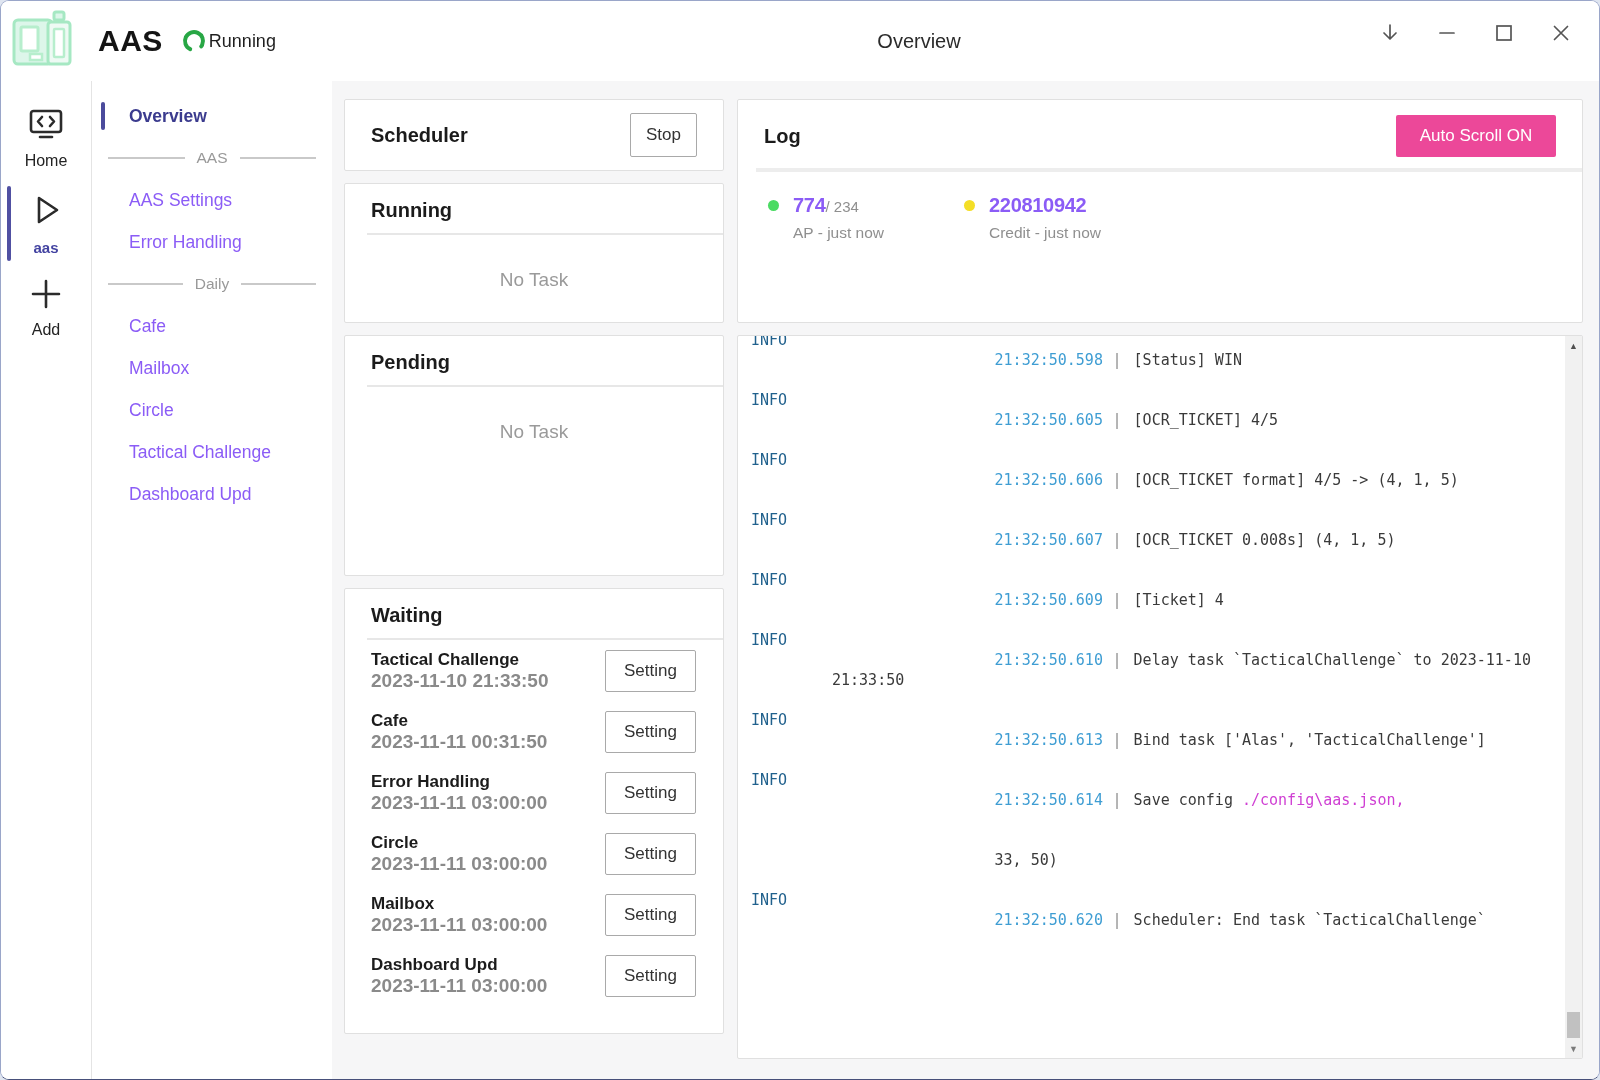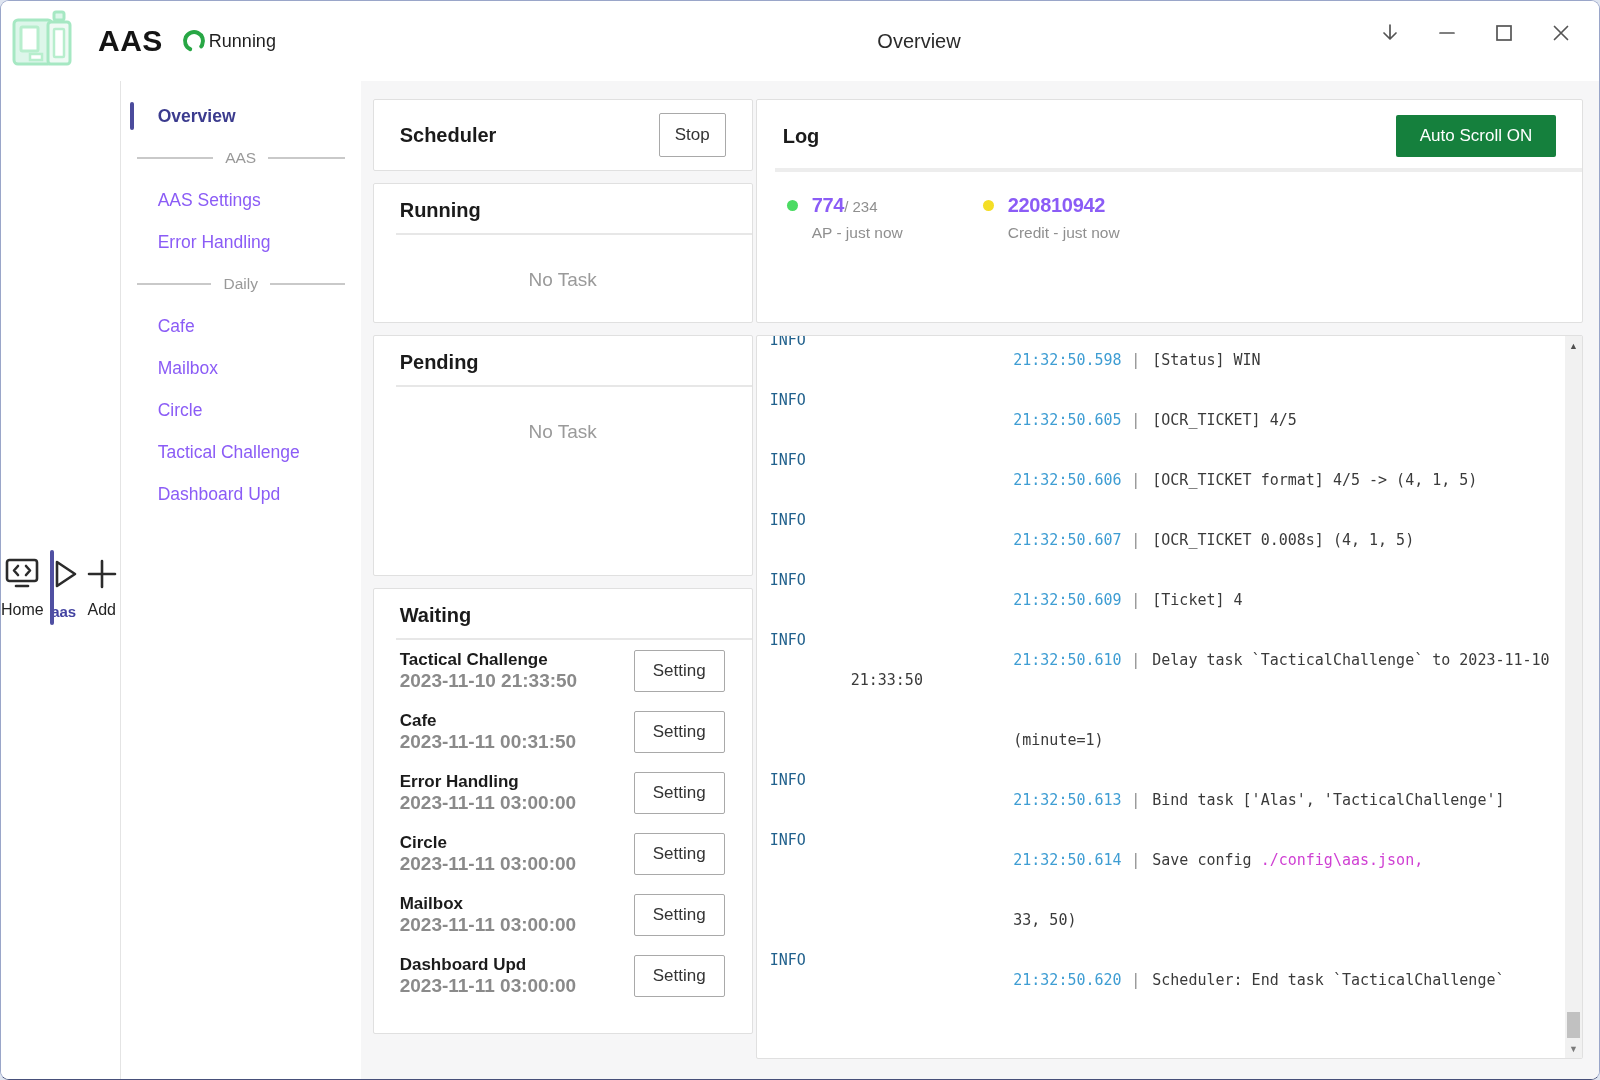--- a/index.html
+++ b/index.html
@@ -10,35 +10,35 @@
   .header{height:80px;flex:0 0 80px;display:flex;align-items:center;position:relative;background:#fff;}
   .logo{width:66px;height:62px;margin-left:9px;flex:0 0 auto;}
   .app-name{font-size:30px;font-weight:800;color:#141414;margin-left:22px;letter-spacing:.5px;}
   .status-wrap{display:flex;align-items:center;margin-left:18px;}
   .status-label{font-size:18px;color:#1f1f1f;margin-left:2px;}
   .page-title{position:absolute;left:918px;top:50%;transform:translate(-50%,-50%);font-size:20px;color:#2b2b2b;}
   .win-controls{position:absolute;right:26px;top:0;height:64px;display:flex;align-items:center;gap:33px;}
   .win-btn{width:24px;height:24px;display:flex;align-items:center;justify-content:center;cursor:default;}
   
   .body{flex:1;display:flex;min-height:0;}
-  .rail{flex:0 0 90px;background:#fff;border-right:1px solid #e4e4e4;display:flex;flex-direction:row;align-items:center;padding-top:18px;}
+  .rail{flex:0 0 90px;background:#fff;border-right:1px solid #e4e4e4;display:flex;flex-direction:column;align-items:flex-start;padding-top:18px;}
   .rail-item{position:relative;width:100%;display:flex;flex-direction:column;align-items:center;padding:8px 0 9px;margin-bottom:3px;cursor:default;}
   .rail-item .rail-label{font-size:16px;color:#232323;margin-top:5px;}
   .rail-item.active .rail-label{color:#4343a1;font-weight:700;font-size:15px;}
   .rail-item.active::before{content:"";position:absolute;left:6px;top:4px;bottom:4px;width:4px;background:#5050a2;border-radius:2px;}
   .nav{flex:0 0 240px;background:#fff;padding-top:14px;}
   .nav-item{position:relative;height:42px;display:flex;align-items:center;padding-left:37px;font-size:17.5px;color:#8b5cf6;cursor:default;}
   .nav-item .nav-bar{display:none;}
   .nav-item.active{color:#3b3b8e;font-weight:700;}
   .nav-item.active .nav-bar{display:block;position:absolute;left:9px;top:7px;bottom:7px;width:4px;background:#4b4b9c;border-radius:2px;}
   .nav-item.divider{padding:0 16px;color:#999;font-size:15.5px;font-weight:400;}
   .nav-item.divider::before,.nav-item.divider::after{content:"";flex:1;height:1.5px;background:#c9c9c9;}
   .nav-item.divider .nav-label{margin:0 12px;}
   
-  .main{flex:1;background:#f6f6f7;display:flex;gap:3px;padding:18px 16px 20px 12px;min-width:0;}
+  .main{flex:1;background:#f6f6f7;display:flex;gap:13px;padding:18px 16px 20px 12px;min-width:0;}
   .card{background:#fff;border:1px solid #e0e0e0;border-radius:2px;box-sizing:border-box;}
   .col-left{flex:0 0 380px;display:flex;flex-direction:column;gap:12px;}
   .col-right{flex:1;display:flex;flex-direction:column;gap:12px;min-width:0;}
   .card-title{font-size:20px;font-weight:700;color:#1b1b1b;}
   
   .scheduler-card{flex:0 0 72px;display:flex;align-items:center;justify-content:space-between;padding:0 26px;}
   .btn{background:#fff;border:1px solid #a9a9a9;border-radius:2px;font-size:17px;color:#333;font-family:"Liberation Sans",sans-serif;padding:0;cursor:pointer;}
   .stop-btn{width:67px;height:44px;}
   
   .panel-head{padding:15px 26px 11px;}
@@ -49,21 +49,21 @@
   
   .waiting-card{flex:0 0 446px;overflow:hidden;}
   .task-row{display:flex;align-items:center;justify-content:space-between;padding:0 27px 0 26px;height:61px;}
   .task-info{display:flex;flex-direction:column;justify-content:center;}
   .task-name{font-size:17px;font-weight:700;color:#1b1b1b;}
   .task-time{font-size:19px;font-weight:700;color:#8a8a8a;}
   .setting-btn{width:91px;height:42px;}
   
   .log-card{flex:0 0 224px;}
   .log-head{display:flex;align-items:center;justify-content:space-between;padding:15px 26px 11px;}
-  .autoscroll-btn{width:160px;height:42px;background:#15803d;color:#fff;border:none;border-radius:2px;font-size:17px;font-family:"Liberation Sans",sans-serif;cursor:pointer;}
+  .autoscroll-btn{width:160px;height:42px;background:#ec4899;color:#fff;border:none;border-radius:2px;font-size:17px;font-family:"Liberation Sans",sans-serif;cursor:pointer;}
   .hr-log{height:4px;background:#ededed;margin-left:18px;}
   .stats{display:flex;padding:22px 0 0 30px;}
   .stat{width:196px;display:flex;align-items:flex-start;}
   .dot{width:11px;height:11px;border-radius:50%;margin-top:6px;flex:0 0 auto;}
   .dot.green{background:#4bdb63;}
   .dot.yellow{background:#f4de26;}
   .dot.blue{background:#29b6f0;}
   .stat-text{margin-left:14px;}
   .stat-value{font-size:20px;font-weight:700;color:#8b5cf6;letter-spacing:-0.3px;}
   .stat-suffix{font-size:15px;font-weight:400;color:#8f8f8f;}
@@ -352,23 +352,20 @@
                 </div>
 
                 <div class="log-row">
                   <span class="lv">INFO</span><span class="tm">21:32:50.609</span><span class="sep"></span><span class="pre">[Ticket] 4</span><span class="path"></span><span class="post"></span>
                 </div>
 
                 <div class="log-row">
                   <span class="lv">INFO</span><span class="tm">21:32:50.610</span><span class="sep"></span><span class="pre">Delay task `TacticalChallenge` to 2023-11-10 21:33:50</span><span class="path"></span><span class="post"></span>
                 </div>
 
-                <div class="log-row cont">
-                  <span class="lv"></span><span class="tm"></span><span class="pre">(minute=1)</span><span class="path"></span><span class="post"></span>
-                </div>
 
                 <div class="log-row">
                   <span class="lv">INFO</span><span class="tm">21:32:50.613</span><span class="sep"></span><span class="pre">Bind task ['Alas', 'TacticalChallenge']</span><span class="path"></span><span class="post"></span>
                 </div>
 
                 <div class="log-row">
                   <span class="lv">INFO</span><span class="tm">21:32:50.614</span><span class="sep"></span><span class="pre">Save config </span><span class="path">./config\aas.json,</span><span class="post"></span>
                 </div>
 
 

